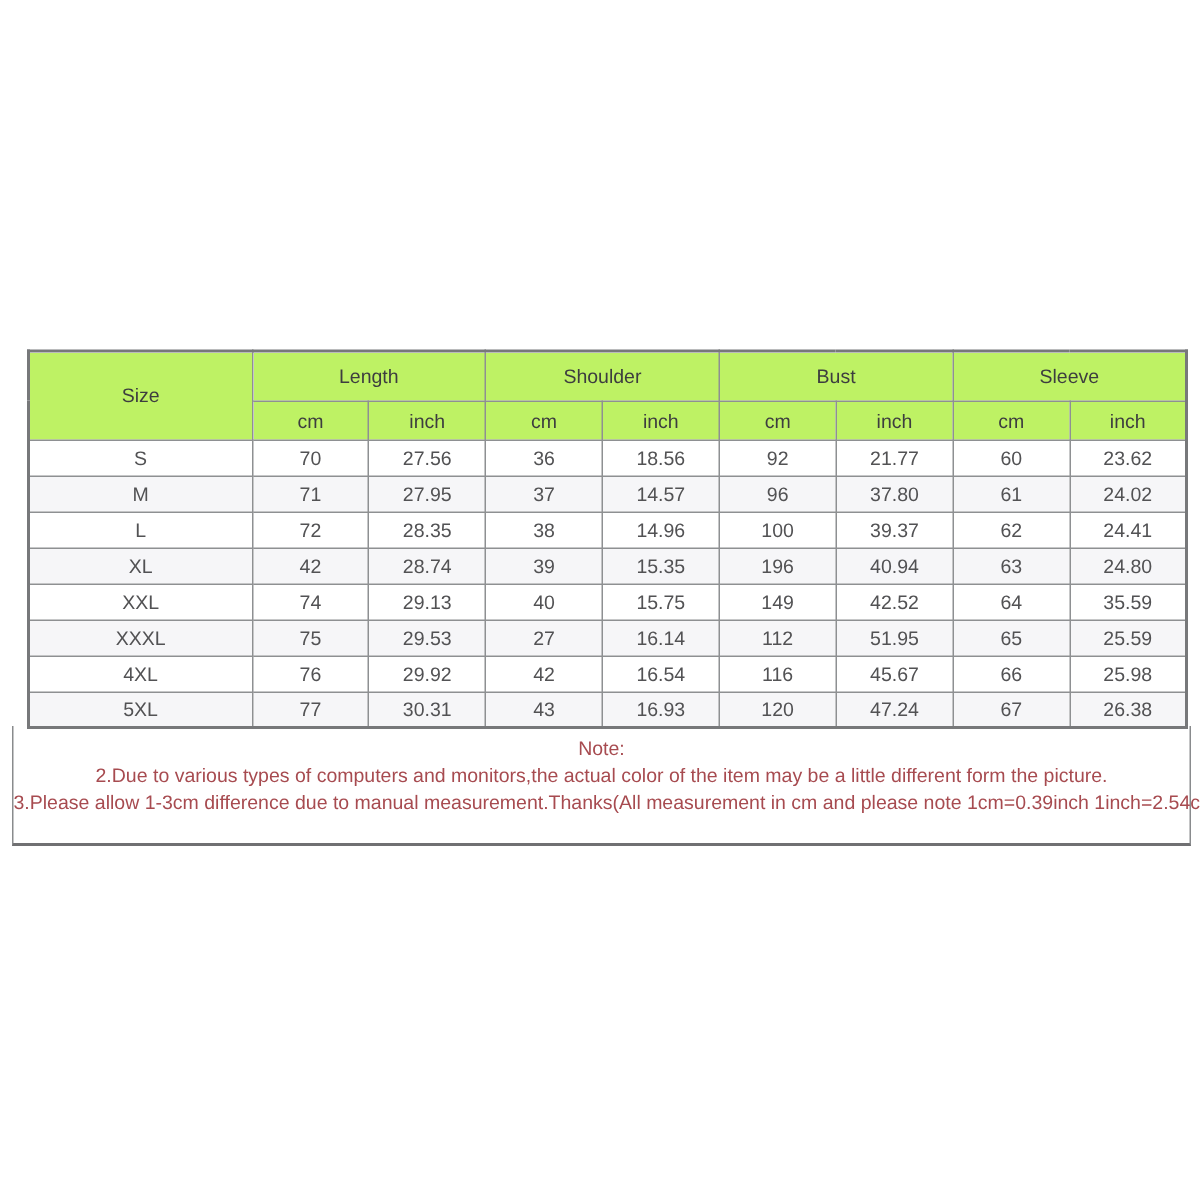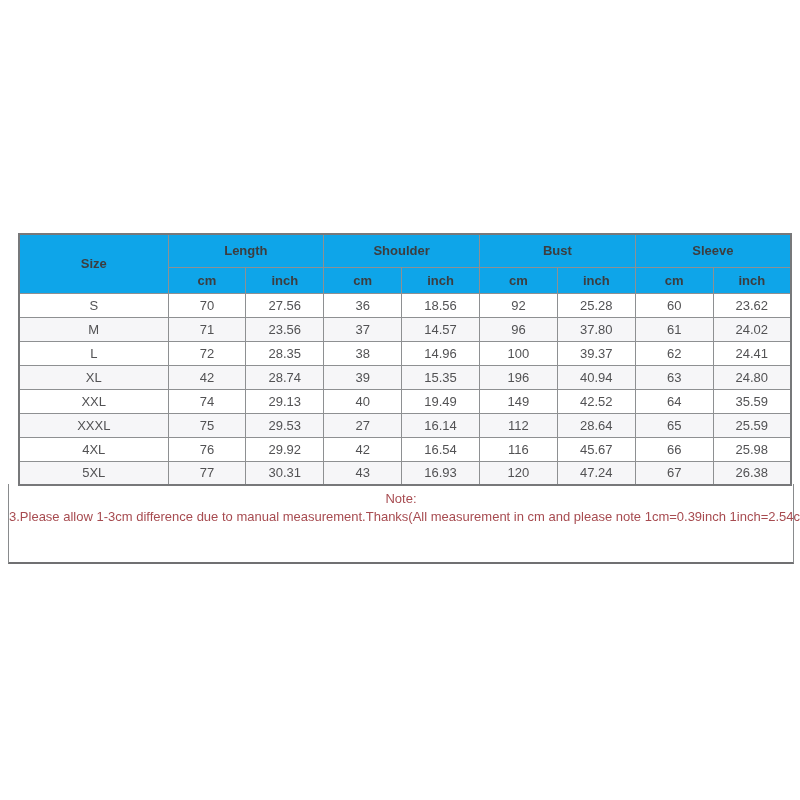--- a/index.html
+++ b/index.html
@@ -22,22 +22,22 @@
   }
   .size-table th, .size-table td {
     border: 1px solid #8e9092;
     text-align: center;
     vertical-align: middle;
     padding: 0;
     overflow: hidden;
     white-space: nowrap;
   }
   .size-table thead th {
-    background: #0ea5e9;
-    font-weight: bold;
+    background: #bef264;
+    font-weight: normal;
     font-size: 13px;
     color: #3d3d3f;
   }
   .group-row { height: 33px; }
   .unit-row  { height: 26px; }
   .size-table tbody tr { height: 24px; }
   .size-table tbody td {
     background: #ffffff;
     font-size: 13px;
     font-weight: normal;
@@ -97,28 +97,28 @@
     </tr>
   </thead>
   <tbody>
       <tr>
         <td>S</td>
         <td>70</td>
         <td>27.56</td>
         <td>36</td>
         <td>18.56</td>
         <td>92</td>
-        <td>25.28</td>
+        <td>21.77</td>
         <td>60</td>
         <td>23.62</td>
       </tr>
       <tr class="alt">
         <td>M</td>
         <td>71</td>
-        <td>23.56</td>
+        <td>27.95</td>
         <td>37</td>
         <td>14.57</td>
         <td>96</td>
         <td>37.80</td>
         <td>61</td>
         <td>24.02</td>
       </tr>
       <tr>
         <td>L</td>
         <td>72</td>
@@ -139,34 +139,34 @@
         <td>196</td>
         <td>40.94</td>
         <td>63</td>
         <td>24.80</td>
       </tr>
       <tr>
         <td>XXL</td>
         <td>74</td>
         <td>29.13</td>
         <td>40</td>
-        <td>19.49</td>
+        <td>15.75</td>
         <td>149</td>
         <td>42.52</td>
         <td>64</td>
         <td>35.59</td>
       </tr>
       <tr class="alt">
         <td>XXXL</td>
         <td>75</td>
         <td>29.53</td>
         <td>27</td>
         <td>16.14</td>
         <td>112</td>
-        <td>28.64</td>
+        <td>51.95</td>
         <td>65</td>
         <td>25.59</td>
       </tr>
       <tr>
         <td>4XL</td>
         <td>76</td>
         <td>29.92</td>
         <td>42</td>
         <td>16.54</td>
         <td>116</td>
@@ -184,15 +184,16 @@
         <td>47.24</td>
         <td>67</td>
         <td>26.38</td>
       </tr>
     </tbody>
 </table>
 
 <div class="note-box">
   <div>Note:</div>
   <div>
+      <div>2.Due to various types of computers and monitors,the actual color of the item may be a little different form the picture.</div>
       <div>3.Please allow 1-3cm difference due to manual measurement.Thanks(All measurement in cm and please note 1cm=0.39inch 1inch=2.54cm)</div>
     </div>
 </div>
 
 </body></html>

